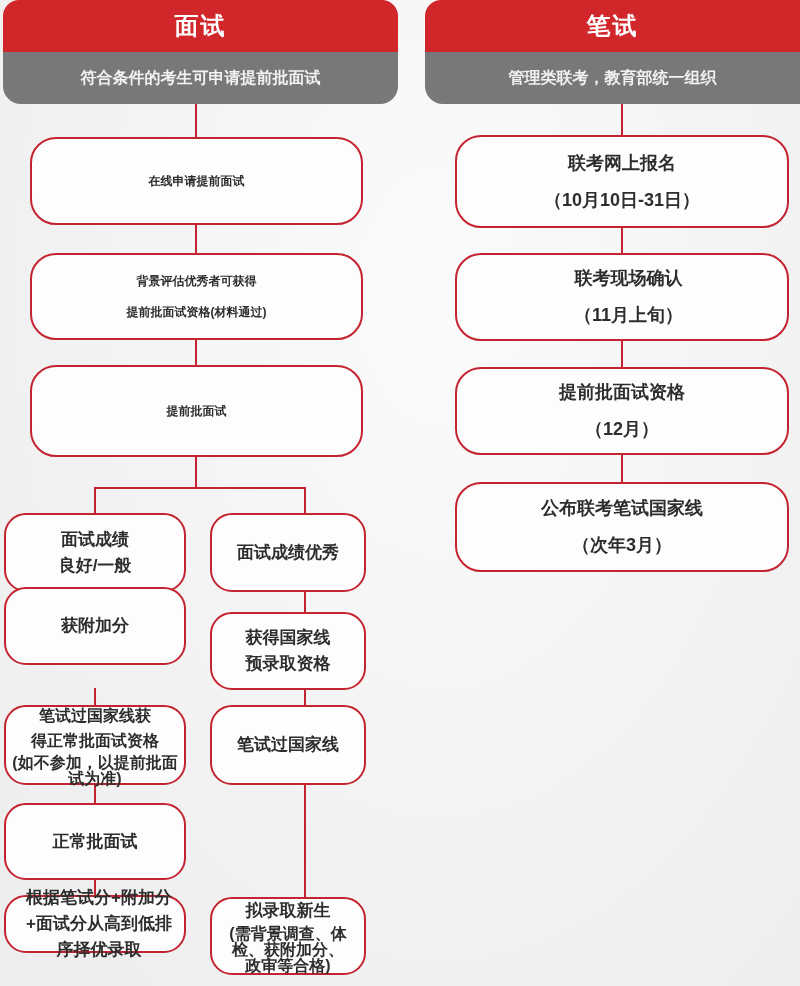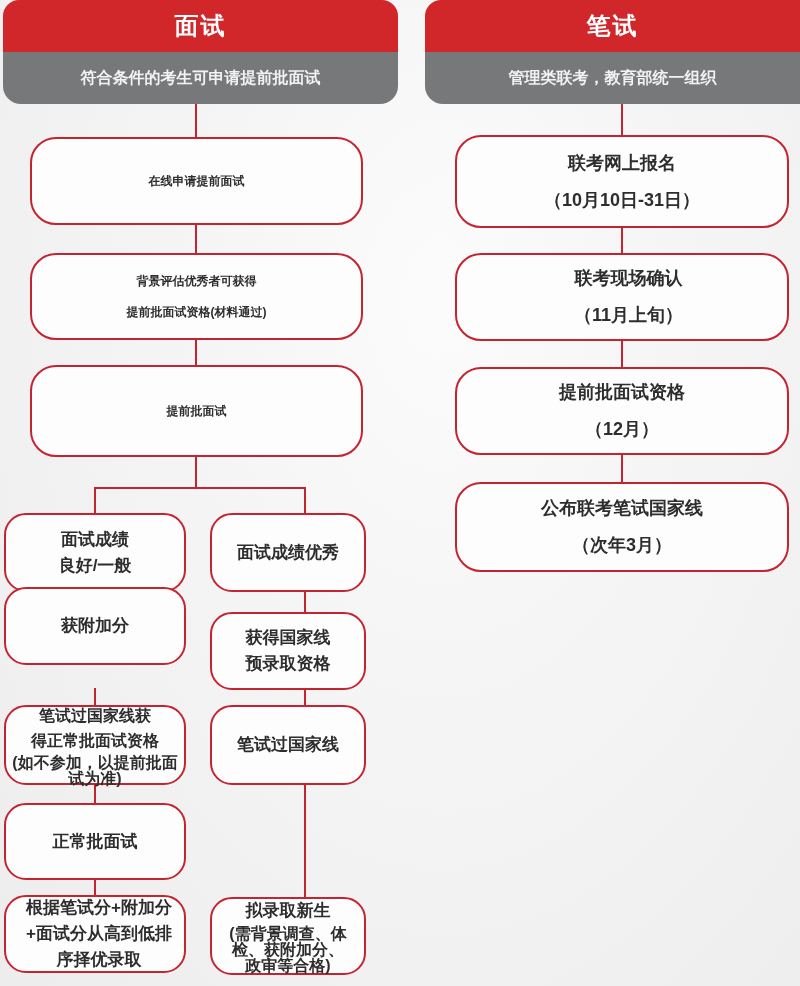--- a/index.html
+++ b/index.html
@@ -111,21 +111,21 @@
     <span class="box-text">获附加分</span>
   </div>
   <div class="box branch-box branch-left" id="box-pass-line-normal" style="top:705px; height:80px;">
     <span class="box-text">笔试过国家线获
 得正常批面试资格</span>
     <span class="box-note">(如不参加，以提前批面试为准)</span>
   </div>
   <div class="box branch-box branch-left" id="box-normal-interview" style="top:803px; height:77px;">
     <span class="box-text">正常批面试</span>
   </div>
-  <div class="box branch-box branch-left" id="box-rank-admission" style="top:895px; height:78px;padding-left:14px;">
+  <div class="box branch-box branch-left" id="box-rank-admission" style="top:895px; height:58px;padding-left:14px;">
     <span class="box-text">根据笔试分+附加分
 +面试分从高到低排
 序择优录取</span>
   </div>
 
   <div class="box branch-box branch-right" id="box-score-excellent" style="top:513px; height:79px;">
     <span class="box-text">面试成绩优秀</span>
   </div>
   <div class="box branch-box branch-right" id="box-preadmission" style="top:612px; height:78px;">
     <span class="box-text">获得国家线

